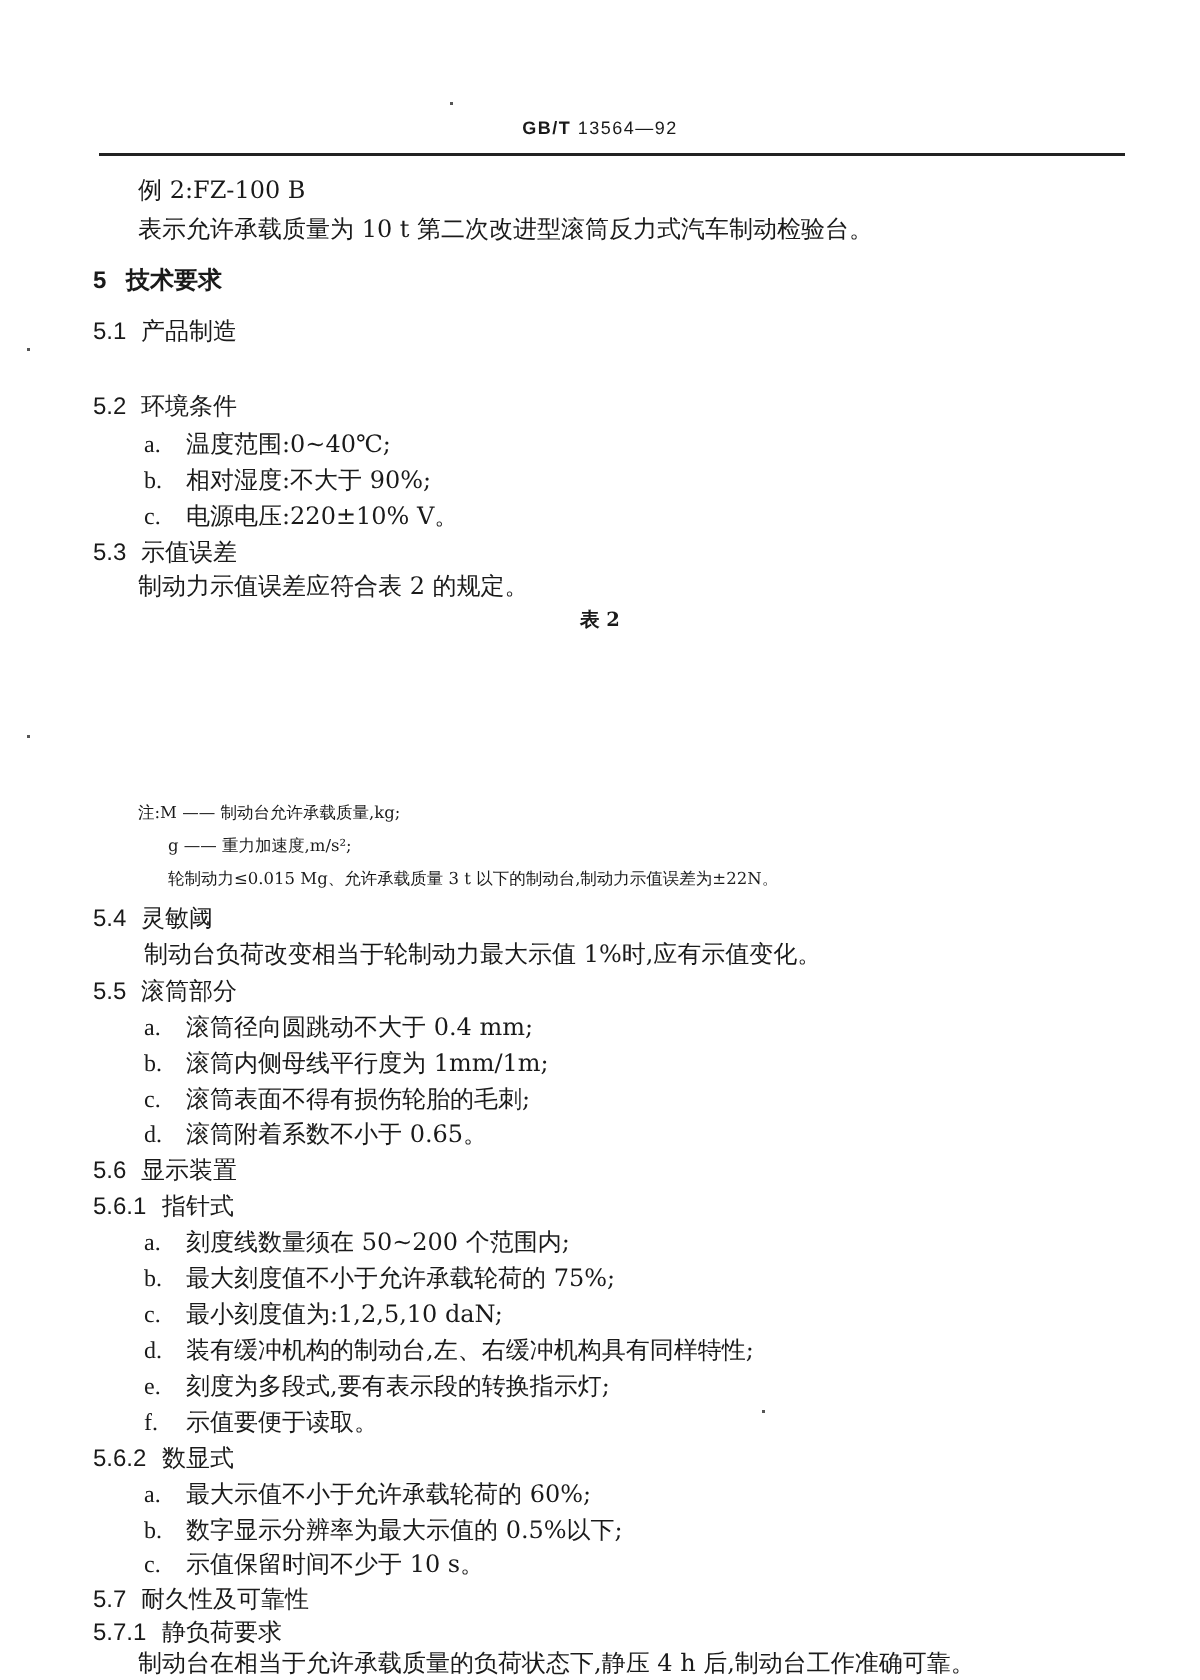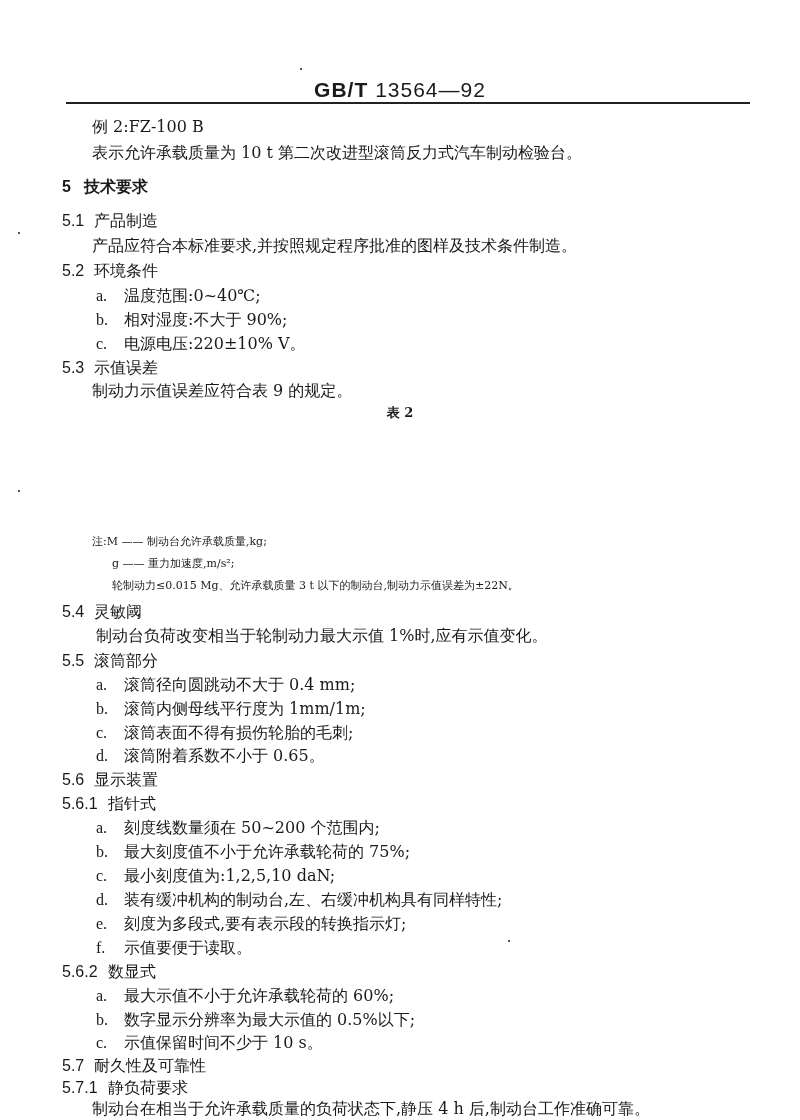--- a/index.html
+++ b/index.html
@@ -1,20 +1,20 @@
 <!DOCTYPE html>
 <html><head>
 <meta charset="utf-8">
 <style>
   html, body { margin: 0; padding: 0; background: #ffffff; }
   body { width: 800px; height: 1120px; position: relative; overflow: hidden;
          font-family: "DejaVu Serif", "Liberation Serif", serif; color: #1a1a1a; }
   .page { position: absolute; left: 0; top: 0; width: 800px; height: 1120px; }
   .header-title { position: absolute; left: 0; width: 800px; top: 78px; text-align: center;
-                  font-family: "Liberation Sans", "DejaVu Sans", sans-serif; font-size: 21px; letter-spacing: 1px; }
+                  font-family: "Liberation Sans", "DejaVu Sans", sans-serif; font-size: 12px; letter-spacing: 1px; }
   .header-title b { font-weight: bold; }
   .header-rule { position: absolute; left: 66px; right: 50px; top: 102px; height: 0;
                  border-top: 2px solid #222; }
   .watermark { position: absolute; left: 200px; top: 140px; font-family: "DejaVu Sans", sans-serif;
                font-weight: bold; font-size: 78px; color: #e6e6e6; letter-spacing: 2px; z-index: 0; line-height: 1; }
   .line { position: absolute; font-size: 16px; white-space: nowrap; z-index: 1; line-height: 18px; }
   .sec-num { display: inline-block; font-family: "Liberation Sans", sans-serif; }
   .h1 { font-weight: bold; }
   .item-letter { display: inline-block; width: 28px; font-family: "Liberation Serif", serif; }
   .table-caption { position: absolute; left: 0; width: 800px; text-align: center; top: 404px;
@@ -44,33 +44,32 @@
   <div class="line" style="left:92px; top:118px;">例 2:FZ-100 B</div>
   <div class="line" style="left:92px; top:144px;">表示允许承载质量为 10 t 第二次改进型滚筒反力式汽车制动检验台。</div>
 
   <div class="line h1" style="left:62px; top:178px;">
     <span class="sec-num" style="width:22px;">5</span><span>技术要求</span>
   </div>
 
   <div class="line" style="left:62px; top:212px;">
     <span class="sec-num" style="width:32px;">5.1</span><span>产品制造</span>
   </div>
-  <div class="line" style="left:92px; top:237px;">产品应符合本标准要求,并按照规定程序批准的图样及技术条件制造。</div>
 
   <div class="line" style="left:62px; top:262px;">
     <span class="sec-num" style="width:32px;">5.2</span><span>环境条件</span>
   </div>
   <div class="line" style="left:96px; top:287px;"><span class="item-letter">a.</span><span>温度范围:0~40℃;</span></div>
   <div class="line" style="left:96px; top:311px;"><span class="item-letter">b.</span><span>相对湿度:不大于 90%;</span></div>
   <div class="line" style="left:96px; top:335px;"><span class="item-letter">c.</span><span>电源电压:220±10% V。</span></div>
 
   <div class="line" style="left:62px; top:359px;">
     <span class="sec-num" style="width:32px;">5.3</span><span>示值误差</span>
   </div>
-  <div class="line" style="left:92px; top:382px;">制动力示值误差应符合表 9 的规定。</div>
+  <div class="line" style="left:92px; top:382px;">制动力示值误差应符合表 2 的规定。</div>
 
   <div class="table-caption">表 2</div>
 
 
   <div class="note" style="left:92px; top:534px;">注:M —— 制动台允许承载质量,kg;</div>
   <div class="note" style="left:112px; top:556px;">g —— 重力加速度,m/s²;</div>
   <div class="note" style="left:112px; top:578px;">轮制动力≤0.015 Mg、允许承载质量 3 t 以下的制动台,制动力示值误差为±22N。</div>
 
   <div class="line" style="left:62px; top:603px;">
     <span class="sec-num" style="width:32px;">5.4</span><span>灵敏阈</span>

